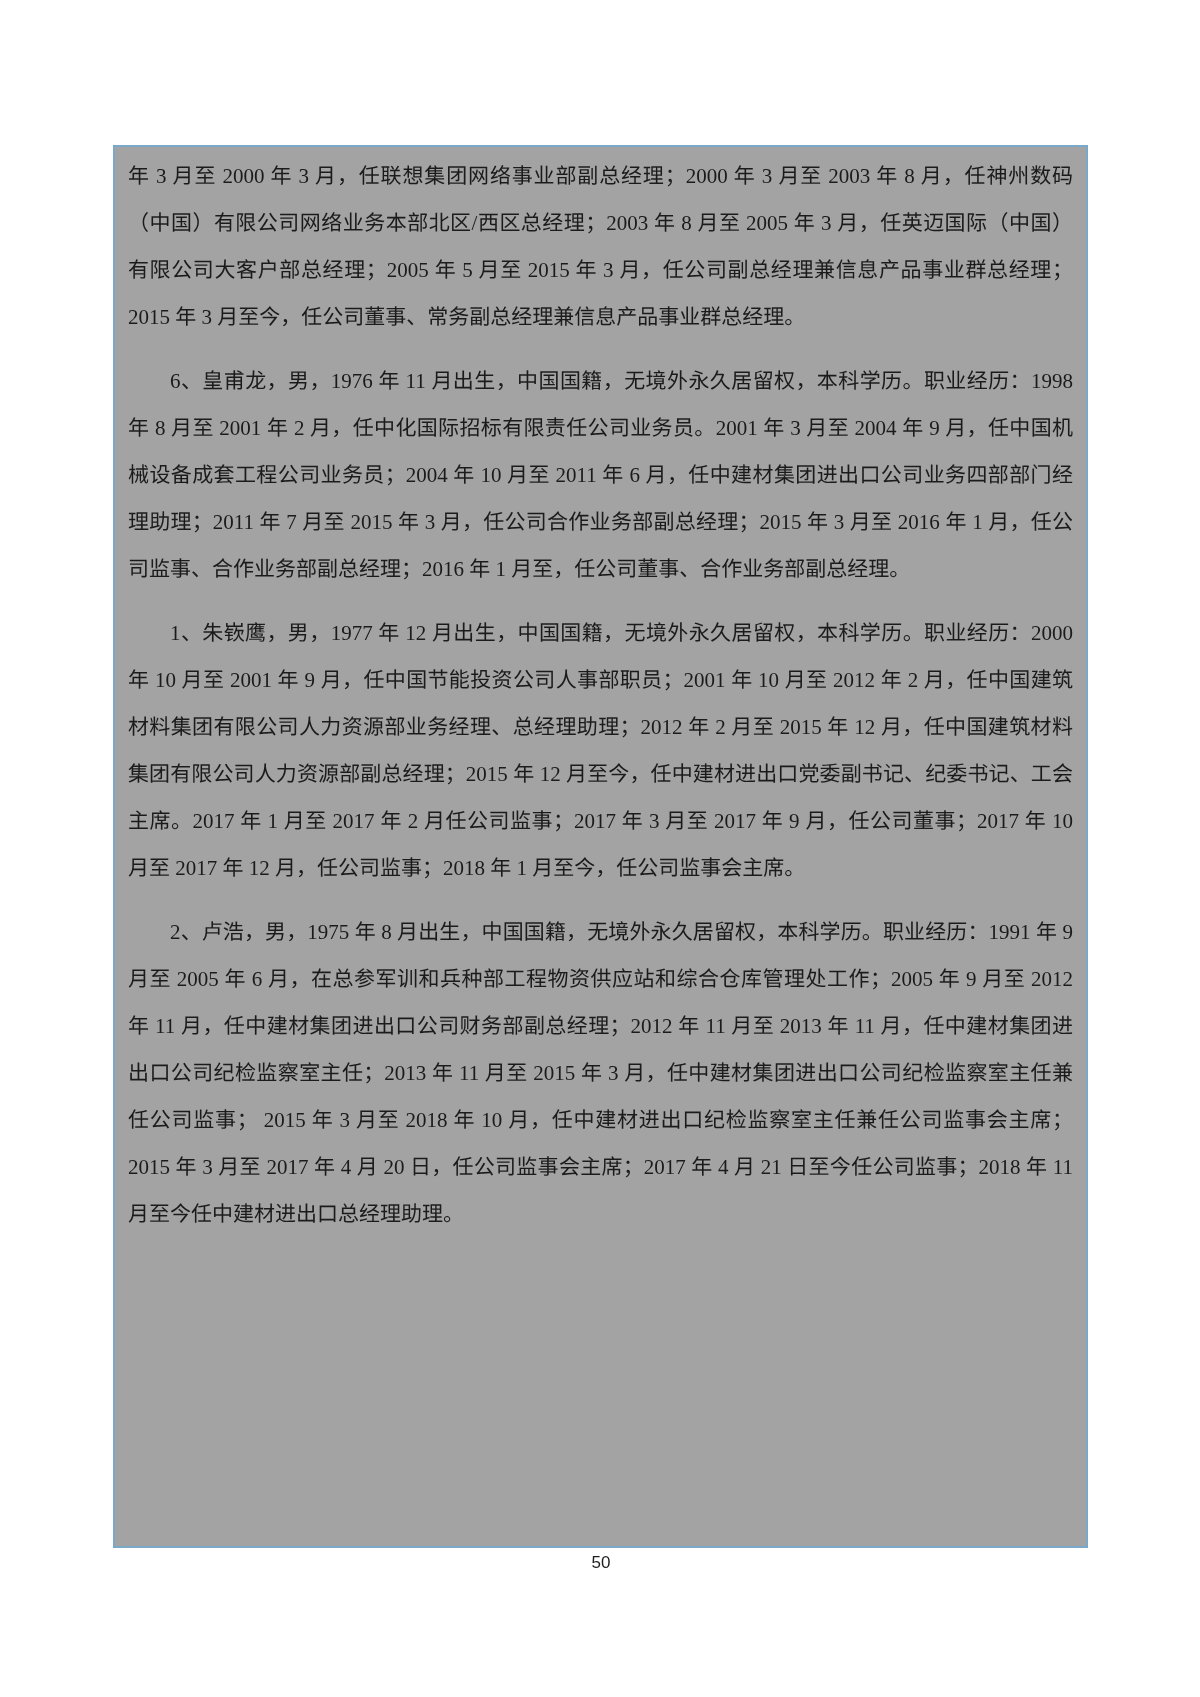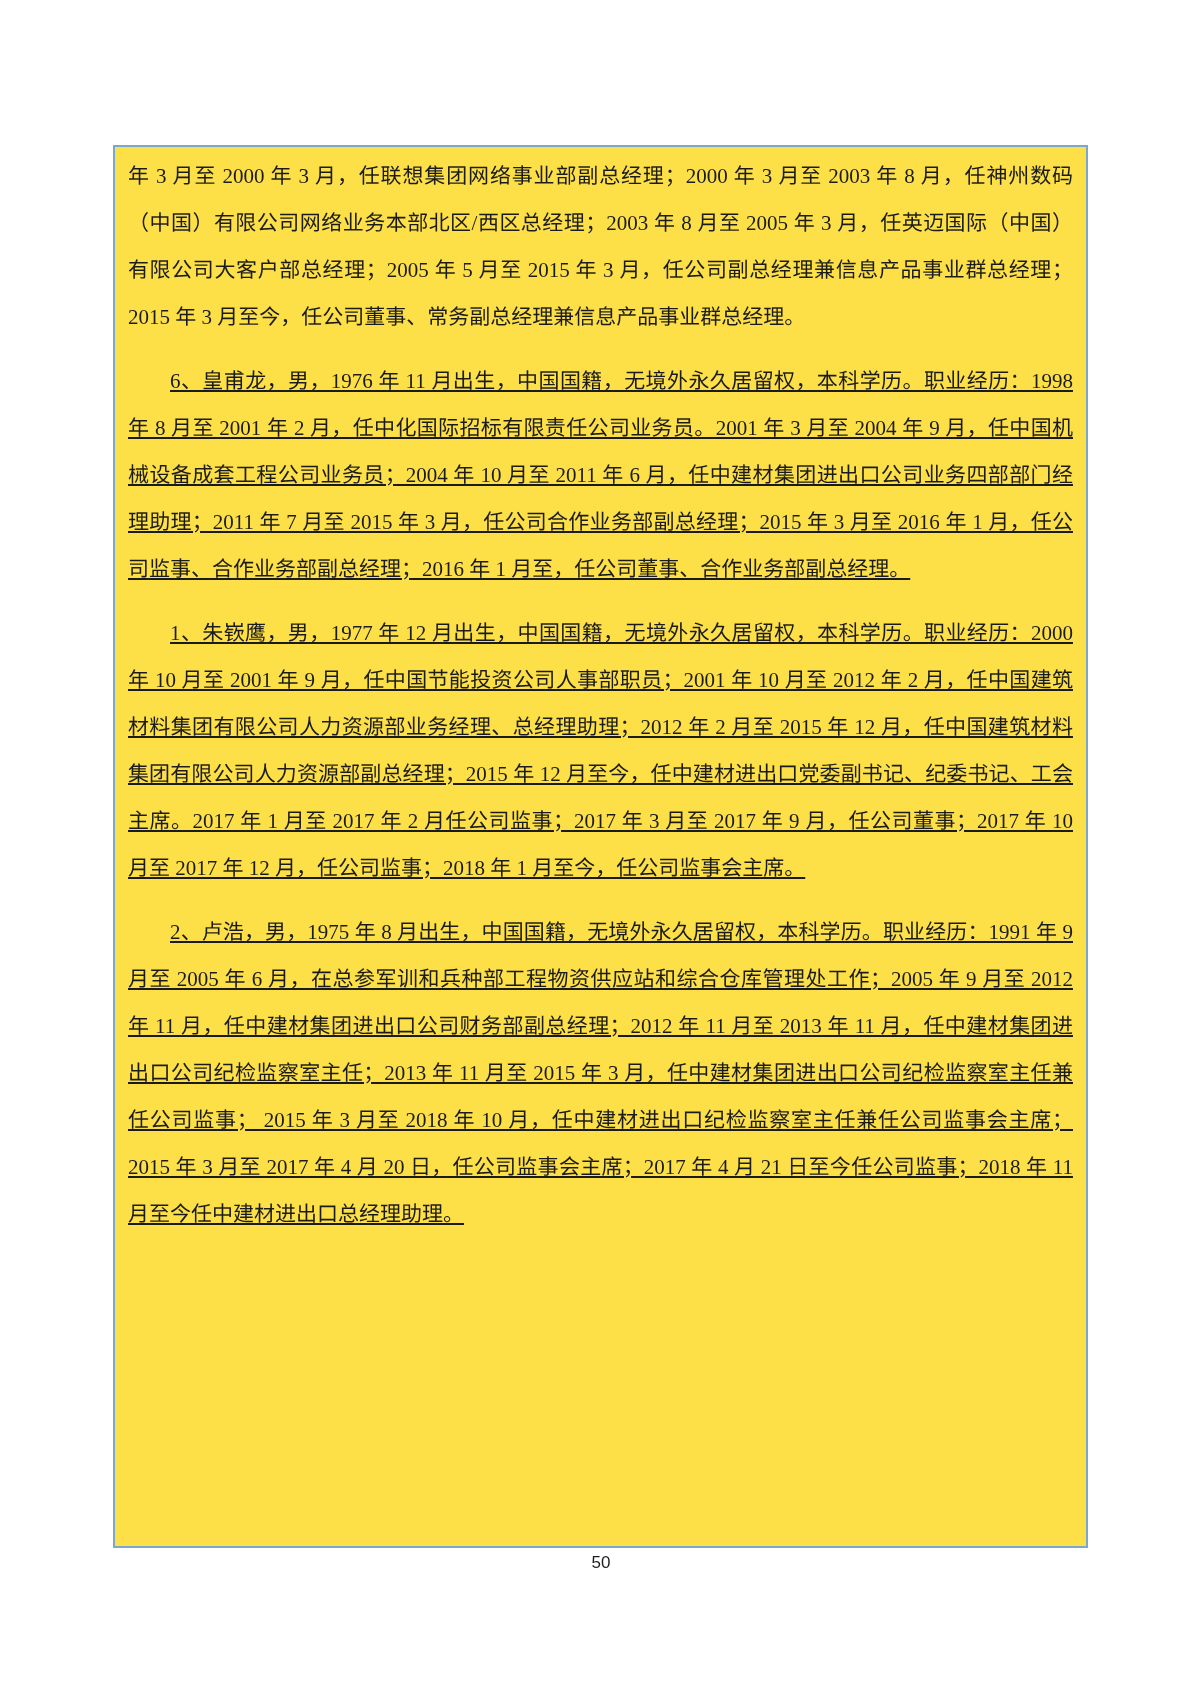--- a/index.html
+++ b/index.html
@@ -18,36 +18,35 @@
     overflow: hidden;
   }
   .content-box {
     position: absolute;
     left: 113px;
     top: 145px;
     width: 975px;
     min-height: 1403px;
     border: 2px solid #7aa8c8;
     padding: 4px 13px 10px 13px;
-    background: #fde047;
+    background: #a3a3a3;
   }
   .para {
     font-size: 21px;
     line-height: 47px;
     color: #1b1b1b;
     text-align: justify;
     text-justify: inter-ideograph;
     margin: 17px 0;
   }
   .para.first {
     margin-top: 2px;
   }
   .para.indent {
     text-indent: 2em;
-    text-decoration: underline;
   }
   .heading {
     font-size: 21px;
     line-height: 47px;
     font-weight: bold;
     color: #111111;
     text-align: left;
     margin: 28px 0 10px 0;
   }
   .heading.last {

